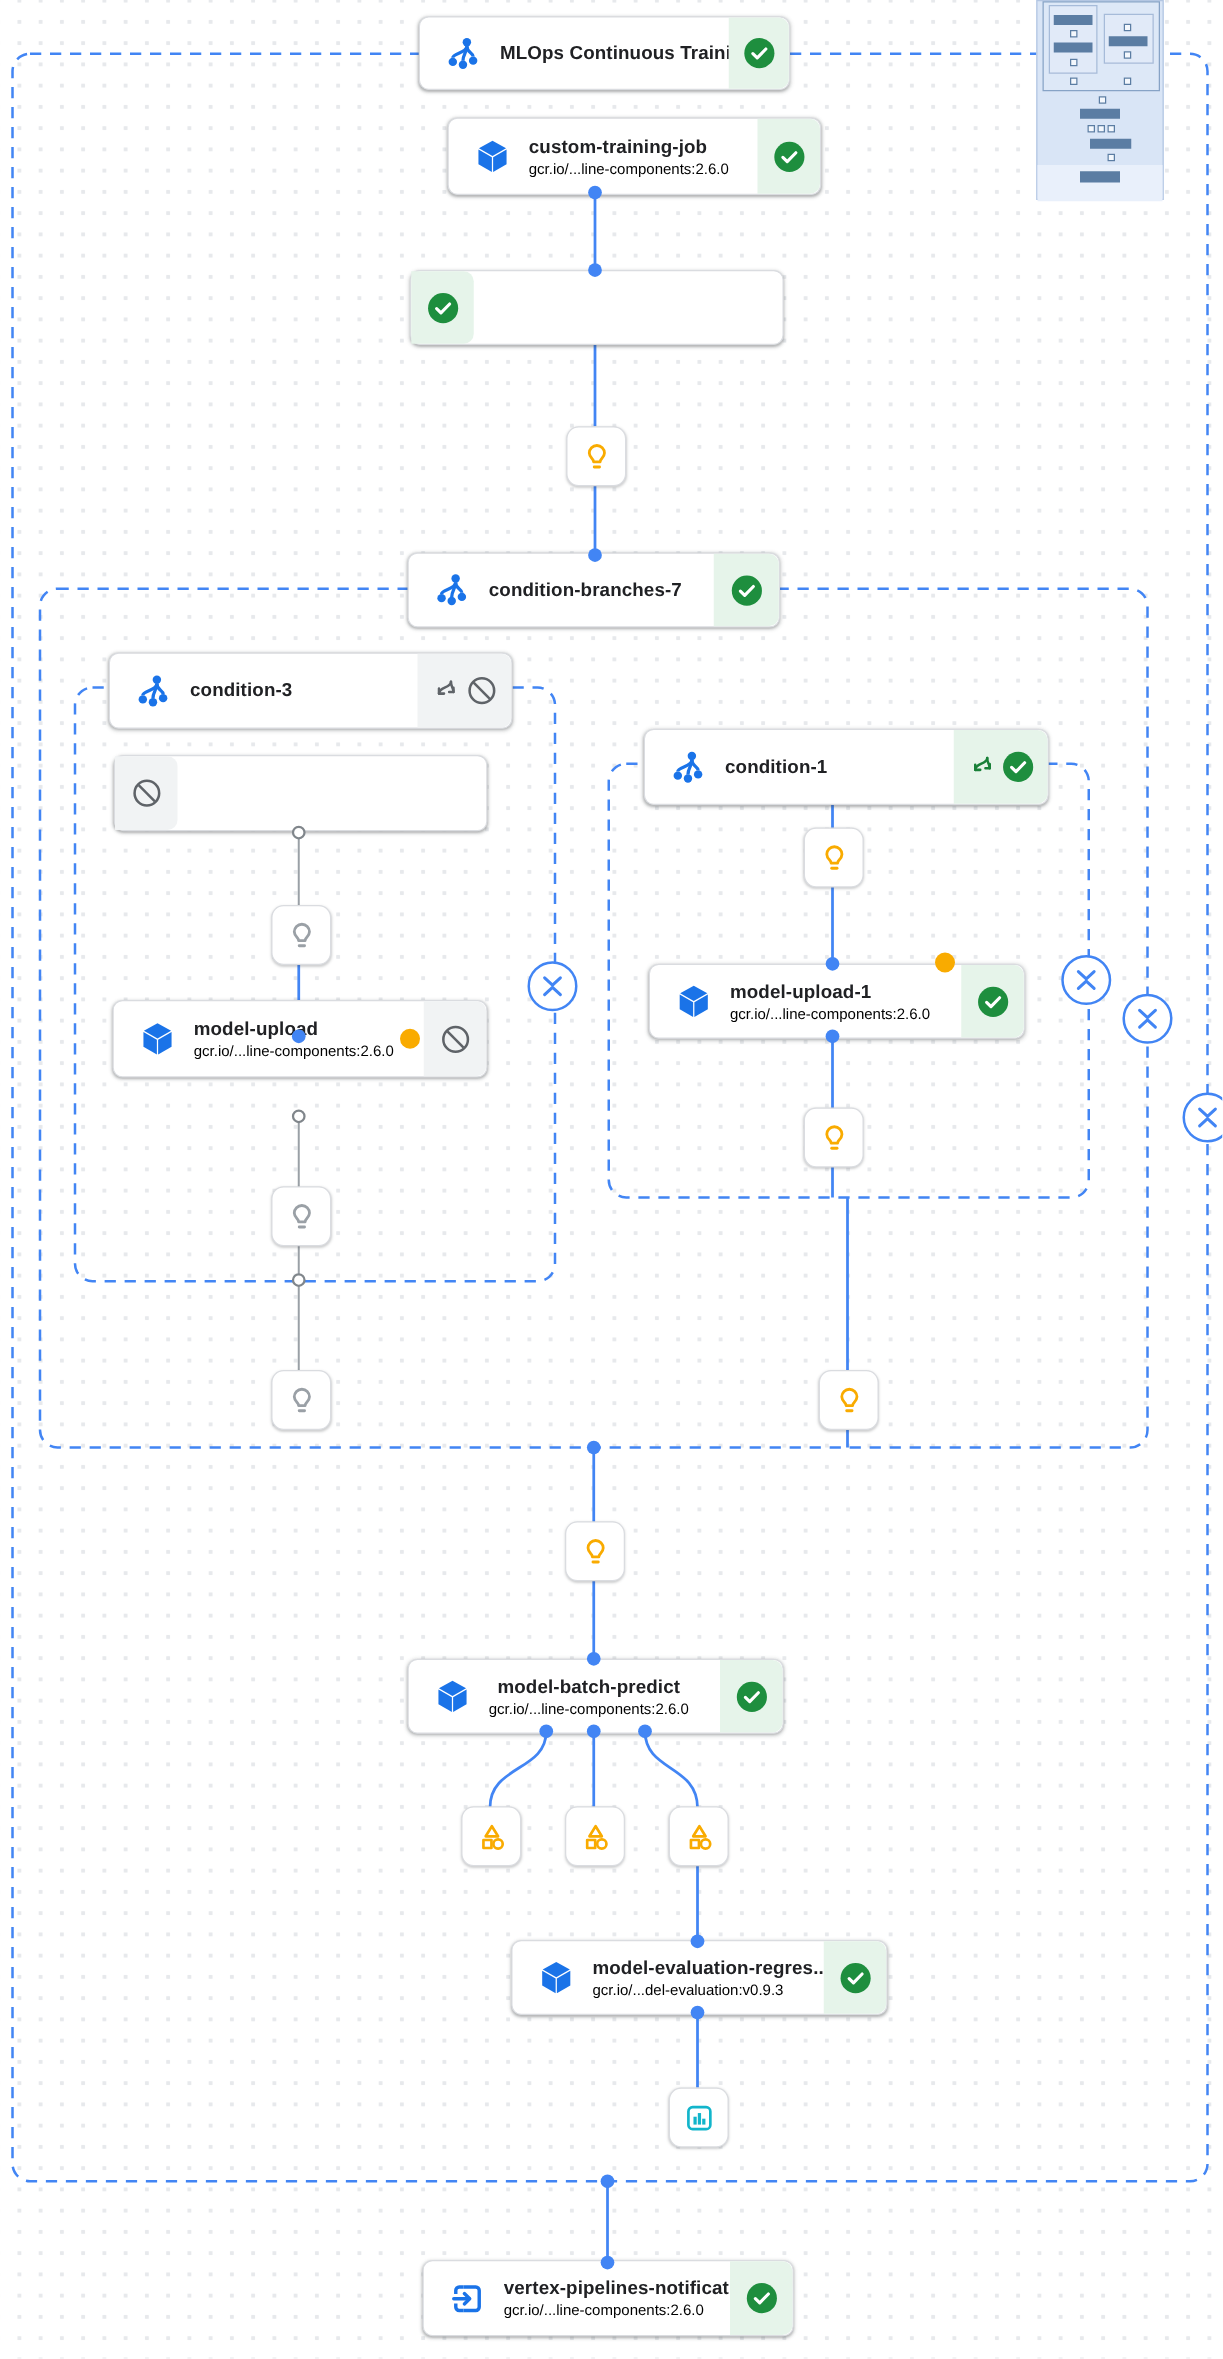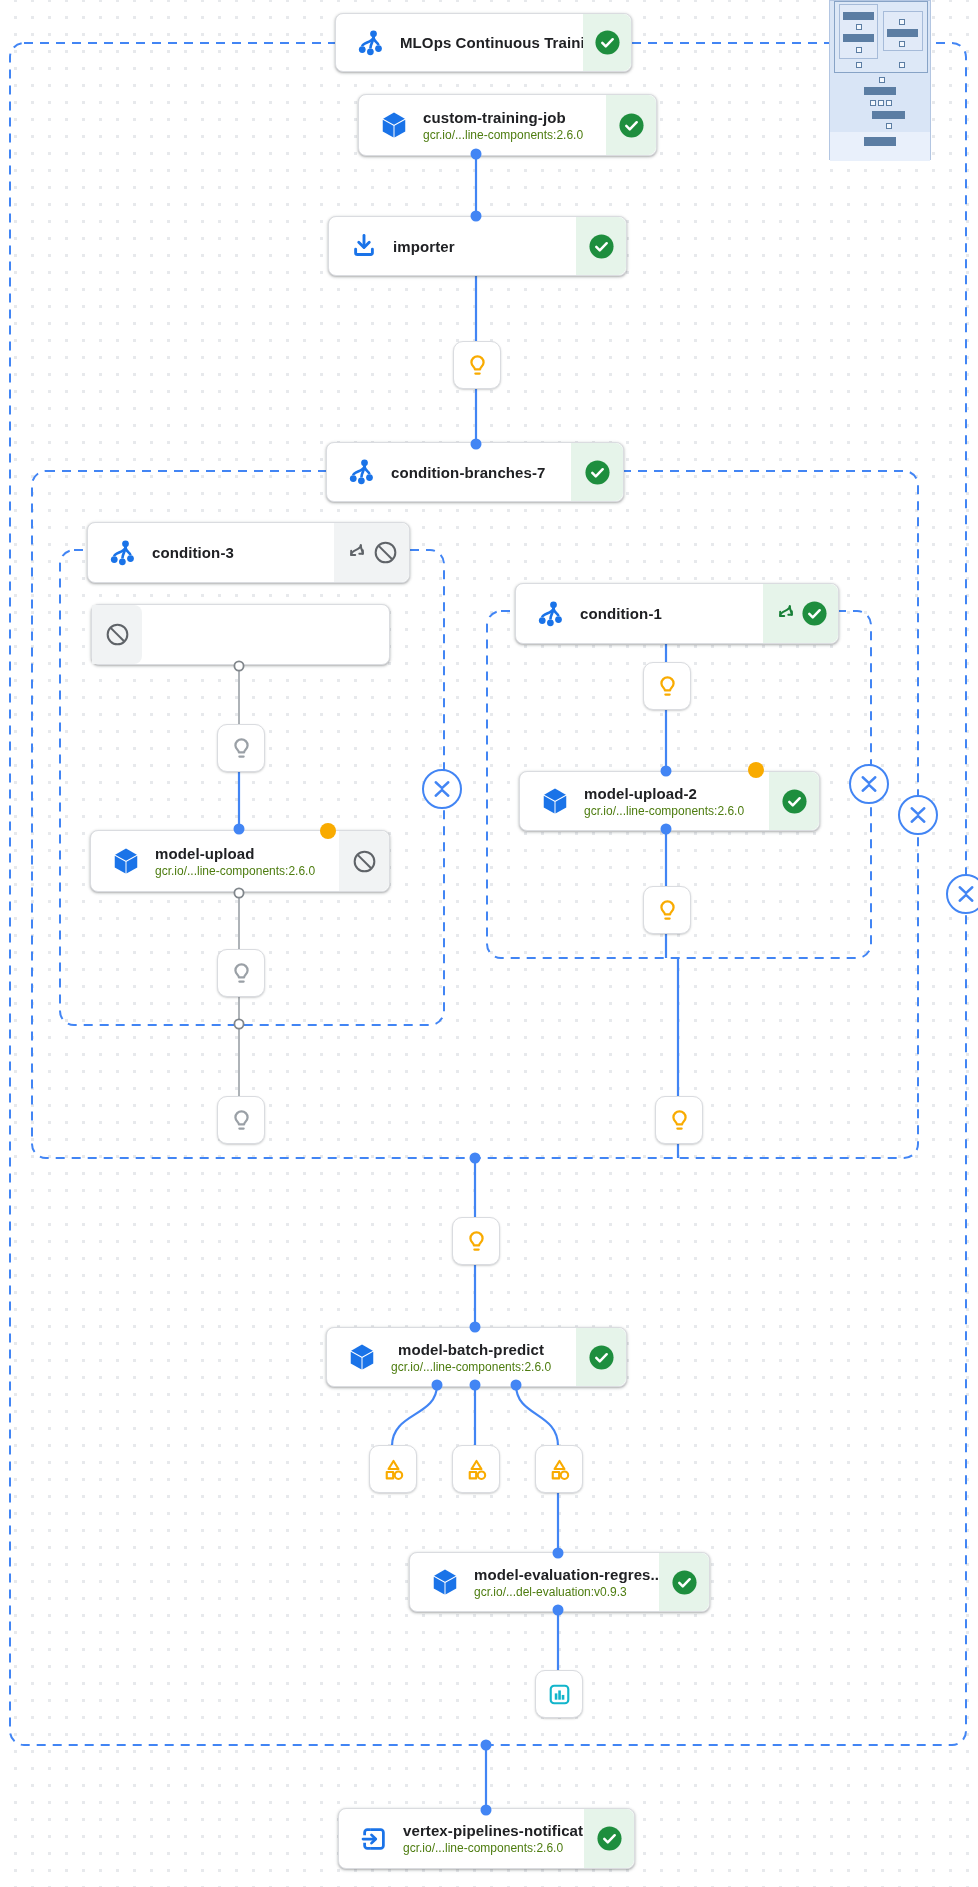--- a/index.html
+++ b/index.html
@@ -16,21 +16,21 @@
     position:absolute;display:flex;align-items:stretch;background:#fff;
     border:1px solid #dadce0;border-radius:8px;
     box-shadow:0 1px 2px rgba(60,64,67,.3),0 1px 3px 1px rgba(60,64,67,.12);
     cursor:pointer;
   }
   .node-main{display:flex;align-items:center;flex:1;min-width:0;padding-left:20px;}
   .node-icon{width:30px;height:30px;flex:0 0 30px;display:flex;align-items:center;justify-content:center;}
   .node-icon svg{width:30px;height:30px;}
   .node-text{margin-left:14px;min-width:0;overflow:hidden;}
   .node-title{font-size:15px;font-weight:bold;color:#202124;white-space:nowrap;overflow:hidden;letter-spacing:.1px;}
-  .node-sub{font-size:12px;color:#4d7c0f;white-space:nowrap;overflow:hidden;margin-top:2px;}
+  .node-sub{font-size:12px;color:#000000;white-space:nowrap;overflow:hidden;margin-top:2px;}
   .node-status{display:flex;align-items:center;justify-content:center;gap:5px;border-radius:0 8px 8px 0;flex:0 0 auto;}
   .node-status .sicon{display:flex;align-items:center;justify-content:center;}
   .artifact{
     position:absolute;width:46px;height:46px;background:#fff;border:1px solid #dadce0;
     border-radius:10px;display:flex;align-items:center;justify-content:center;
     box-shadow:0 1px 2px rgba(60,64,67,.25);cursor:pointer;
   }
   .artifact svg{width:27px;height:27px;}
   .collapse-btn{
     position:absolute;width:40px;height:40px;border-radius:50%;background:#fff;
@@ -124,32 +124,20 @@
         <div class="node-status" style="width: 50px; background: rgb(230, 244, 234);">
           <span class="sicon">
             <svg viewBox="0 0 28 28" width="27" height="27">
     <circle cx="14" cy="14" r="12.5" fill="#1e8e3e"></circle>
     <path d="M8.6 14.4 L12.2 18 L19.4 10.6" fill="none" stroke="#fff" stroke-width="2.6" stroke-linecap="round" stroke-linejoin="round"></path>
             </svg>
           </span>
         </div>
       </div>
       <div class="node" style="left: 328px; top: 216px; width: 297px; height: 58px;">
-        <div class="node-main">
-          <span class="node-icon">
-            <svg viewBox="0 0 24 24" fill="none" stroke="#1a73e8" stroke-width="2.3" stroke-linecap="round" stroke-linejoin="round">
-      <path d="M12 3.5 V12.8"></path>
-              <path d="M7.8 9 L12 13.2 L16.2 9"></path>
-      <path d="M5.3 14.6 v3 a1.2 1.2 0 0 0 1.2 1.2 h11 a1.2 1.2 0 0 0 1.2 -1.2 v-3"></path>
-            </svg>
-          </span>
-          <div class="node-text">
-            <div class="node-title">importer</div>
-          </div>
-        </div>
         <div class="node-status" style="width: 50px; background: rgb(230, 244, 234);">
           <span class="sicon">
             <svg viewBox="0 0 28 28" width="27" height="27">
     <circle cx="14" cy="14" r="12.5" fill="#1e8e3e"></circle>
     <path d="M8.6 14.4 L12.2 18 L19.4 10.6" fill="none" stroke="#fff" stroke-width="2.6" stroke-linecap="round" stroke-linejoin="round"></path>
             </svg>
           </span>
         </div>
       </div>
       <div class="node" style="left: 326px; top: 442px; width: 296px; height: 58px;">
@@ -223,21 +211,21 @@
       <div class="node" style="left: 91px; top: 604px; width: 297px; height: 59px;">
         <div class="node-status" style="width: 50px; background: rgb(241, 243, 244);">
           <span class="sicon">
             <svg viewBox="0 0 28 28" width="27" height="27" fill="none" stroke="#5f6368" stroke-width="2.1">
     <circle cx="14" cy="14" r="10.2"></circle>
               <path d="M7.2 7.4 L20.6 20.8"></path>
             </svg>
           </span>
         </div>
       </div>
-      <div class="node" style="left: 90px; top: 830px; width: 298px; height: 60px;">
+      <div class="node" style="left: 90px; top: 800px; width: 298px; height: 60px;">
         <div class="node-main">
           <span class="node-icon">
             <svg viewBox="0 0 24 24" fill="#1a73e8">
       <polygon points="12,2 20.7,6.9 12,11.8 3.3,6.9"></polygon>
       <polygon points="3,7.7 11.6,12.6 11.6,22 3,17.1"></polygon>
       <polygon points="21,7.7 12.4,12.6 12.4,22 21,17.1"></polygon>
             </svg>
           </span>
           <div class="node-text">
             <div class="node-title">model-upload</div>
@@ -294,21 +282,21 @@
       <div class="node" style="left: 519px; top: 771px; width: 299px; height: 58px;">
         <div class="node-main">
           <span class="node-icon">
             <svg viewBox="0 0 24 24" fill="#1a73e8">
       <polygon points="12,2 20.7,6.9 12,11.8 3.3,6.9"></polygon>
       <polygon points="3,7.7 11.6,12.6 11.6,22 3,17.1"></polygon>
       <polygon points="21,7.7 12.4,12.6 12.4,22 21,17.1"></polygon>
             </svg>
           </span>
           <div class="node-text">
-            <div class="node-title">model-upload-2</div>
+            <div class="node-title">model-upload-1</div>
             <div class="node-sub">gcr.io/...line-components:2.6.0</div>
           </div>
         </div>
         <div class="node-status" style="width: 50px; background: rgb(230, 244, 234);">
           <span class="sicon">
             <svg viewBox="0 0 28 28" width="27" height="27">
     <circle cx="14" cy="14" r="12.5" fill="#1e8e3e"></circle>
     <path d="M8.6 14.4 L12.2 18 L19.4 10.6" fill="none" stroke="#fff" stroke-width="2.6" stroke-linecap="round" stroke-linejoin="round"></path>
             </svg>
           </span>

